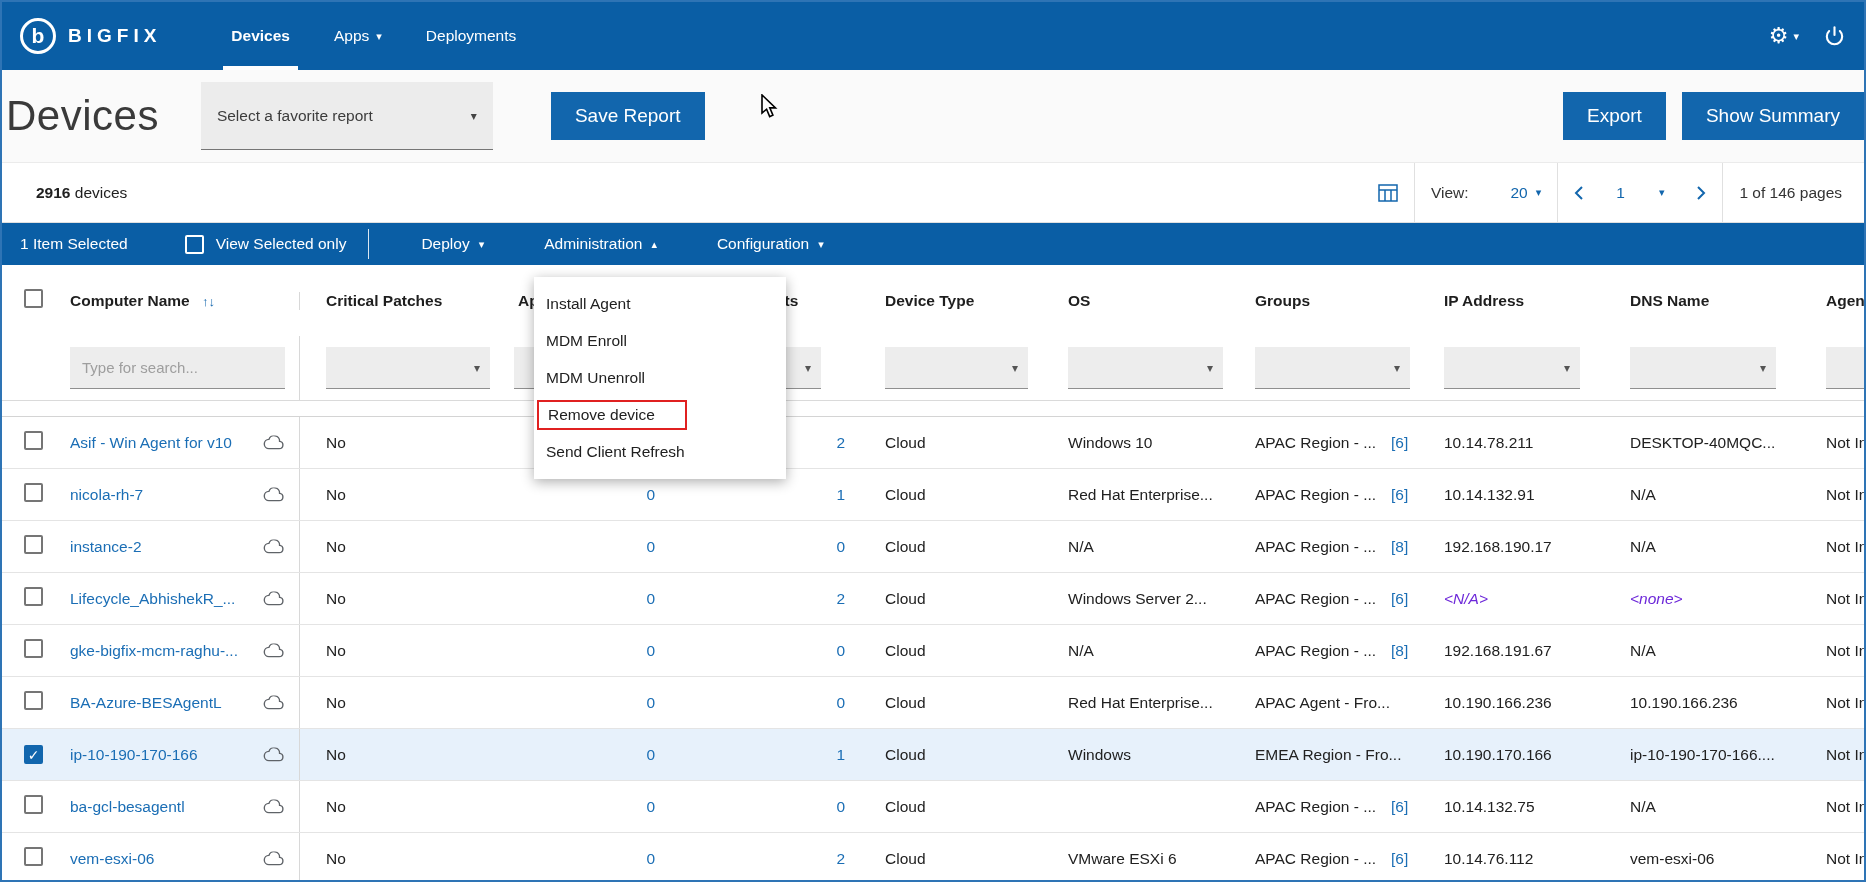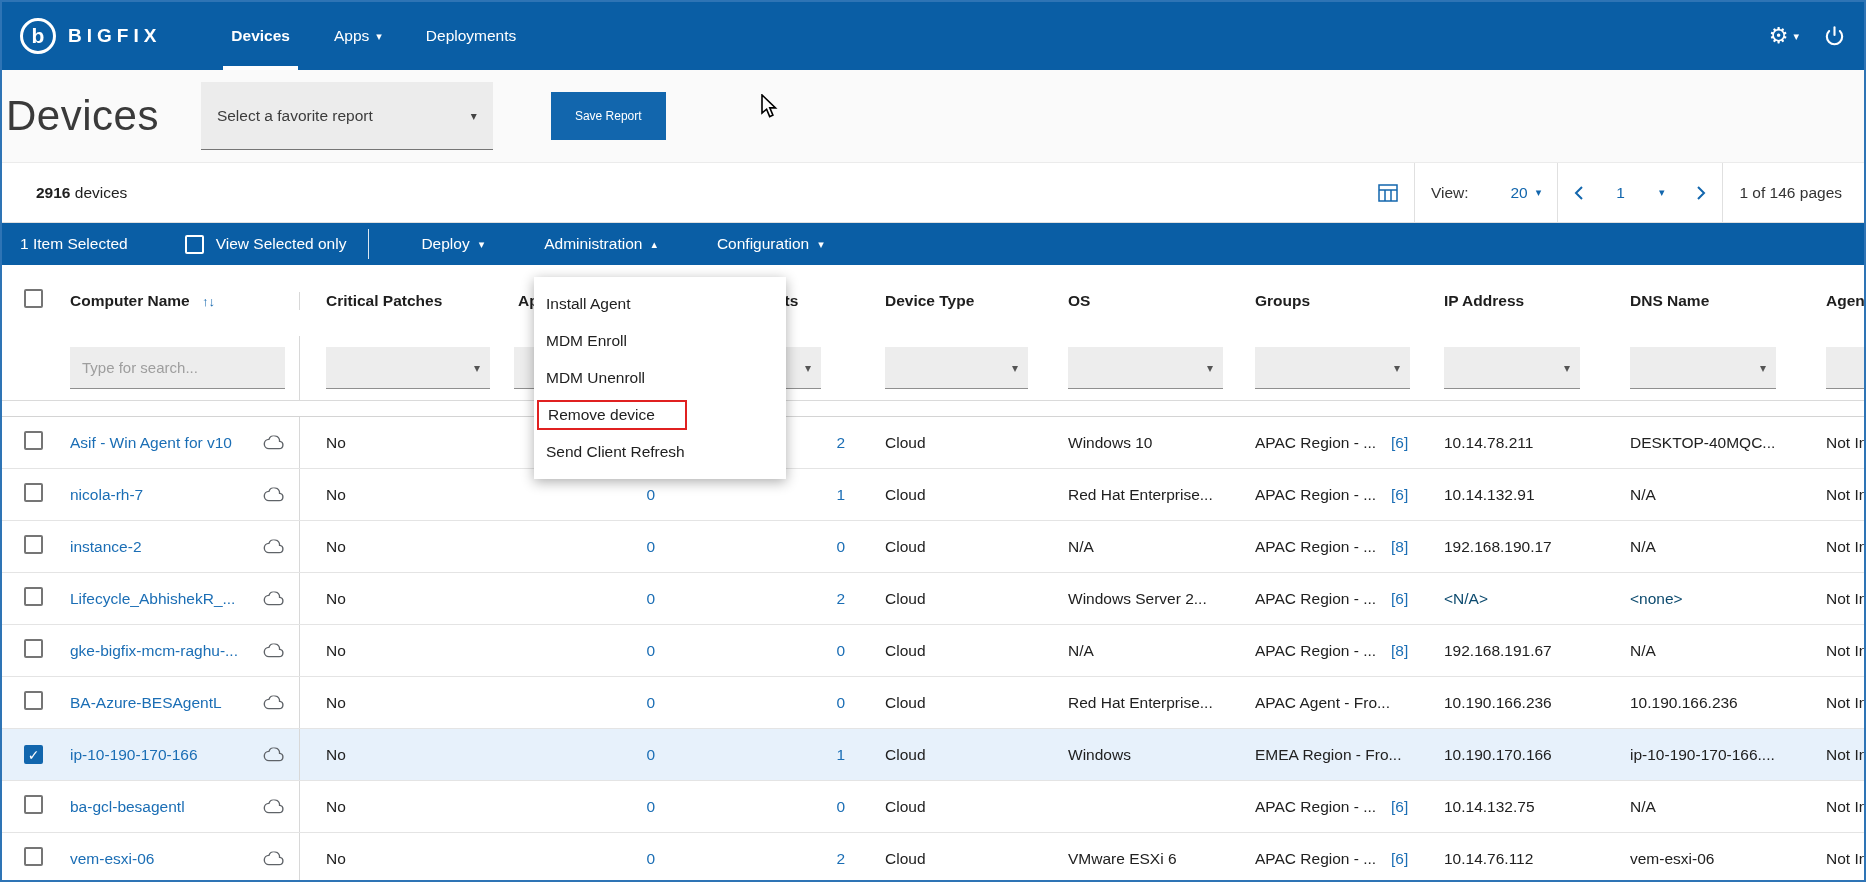--- a/index.html
+++ b/index.html
@@ -20,21 +20,21 @@
   .nav-right{margin-left:auto;display:flex;align-items:center;gap:24px}
   .gear-wrap{display:flex;align-items:center;gap:5px;cursor:pointer}
   .gear{font-size:22px;line-height:1}
 
   
   .page-head{height:93px;display:flex;align-items:center;background:#FAFAFA;border-bottom:1px solid #EBEBEB;padding:0 0 0 4px}
   .page-title{font-size:42px;font-weight:400;color:#3a3a3a;margin-right:42px;letter-spacing:.5px}
   .fav-select{width:292px;height:68px;background:#ECECEC;border-bottom:1px solid #757575;display:flex;
               align-items:center;justify-content:space-between;padding:0 16px;color:#3c3c3c;cursor:pointer}
   .dk-chev{color:#444;font-size:12px}
-  .btn{background:#1266AD;color:#fff;border:none;font-size:12px;height:48px;padding:0 24px;cursor:pointer;
+  .btn{background:#1266AD;color:#fff;border:none;font-size:19px;height:48px;padding:0 24px;cursor:pointer;
        font-family:inherit}
   .btn.save{margin-left:58px}
   .head-right{margin-left:auto;display:flex;gap:16px}
 
   
   .toolbar{height:60px;display:flex;align-items:center;border-bottom:1px solid #E0E0E0;padding-left:34px}
   .count b{font-weight:bold}
   .toolbar-right{margin-left:auto;display:flex;align-items:center;height:100%}
   .tb-sec{display:flex;align-items:center;padding:0 16px;height:100%;gap:8px;cursor:pointer}
   .tb-sec.static{cursor:default}
@@ -92,21 +92,21 @@
   .cb{width:19px;height:19px;border:2px solid #757575;border-radius:2px;display:inline-flex;align-items:center;
       justify-content:center;background:#fff;cursor:pointer;flex:none}
   .cb.checked{background:#1266AD;border-color:#1266AD}
   .cb.checked::after{content:"✓";color:#fff;font-size:14px;font-weight:bold}
   .dlink{color:#1B6EB5;text-decoration:none;cursor:pointer}
   .trow .c-name{display:flex;align-items:center;height:100%}
   .name-link{max-width:178px;white-space:nowrap;overflow:hidden;display:inline-block}
   .cloud{position:absolute;right:14px;top:50%;transform:translateY(-50%)}
   .gtext{display:inline-block;min-width:132px}
   .badge{margin-left:4px}
-  .muted{color:#0c4a6e;}
+  .muted{color:#6d28d9;font-style:italic}
 
   .cursor{position:absolute;left:758px;top:92px;z-index:60}
 </style>
 </head>
 <body>
 
 <div class="topnav">
   <div class="logo">
       <span>b</span>
     </div>
@@ -135,20 +135,24 @@
   </div>
 </div>
 
 <div class="page-head">
   <h1 class="page-title">Devices</h1>
   <div class="fav-select">
     <span>Select a favorite report</span>
     <span class="dk-chev">▾</span>
   </div>
   <button class="btn save">Save Report</button>
+  <div class="head-right">
+    <button class="btn">Export</button>
+    <button class="btn">Show Summary</button>
+  </div>
 </div>
 
 <svg class="cursor" width="19" height="26" viewBox="0 0 19 26">
   <path d="M2 1 L2 19 L6.6 15.2 L9.7 22.6 L12.9 21.2 L9.8 13.9 L15.5 13.9 Z" fill="#fff" stroke="#000" stroke-width="1.6"></path>
 </svg>
 
 <div class="toolbar">
   <div class="count">
     <b>2916</b> <span>devices</span>
   </div>

